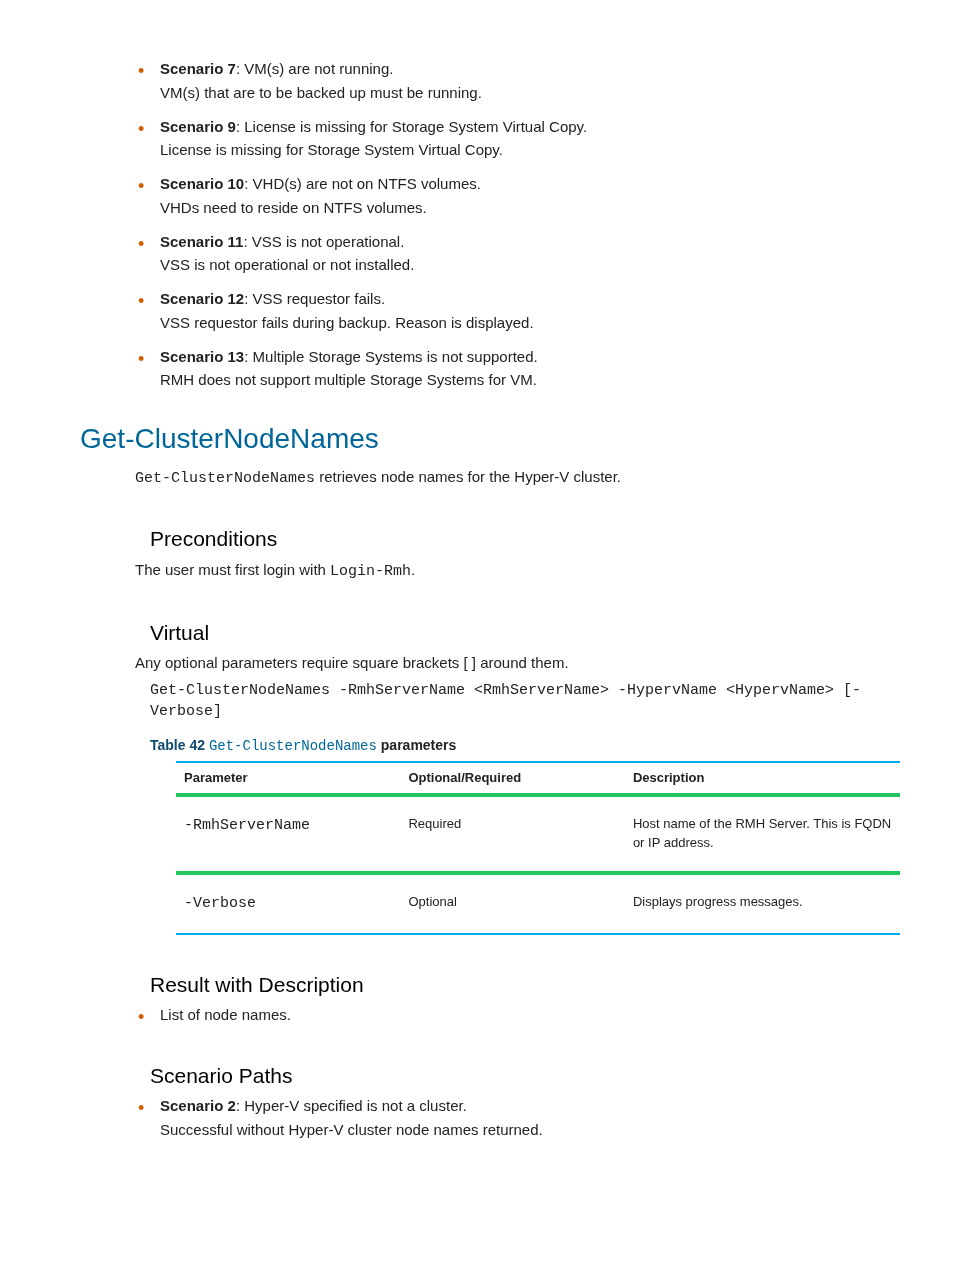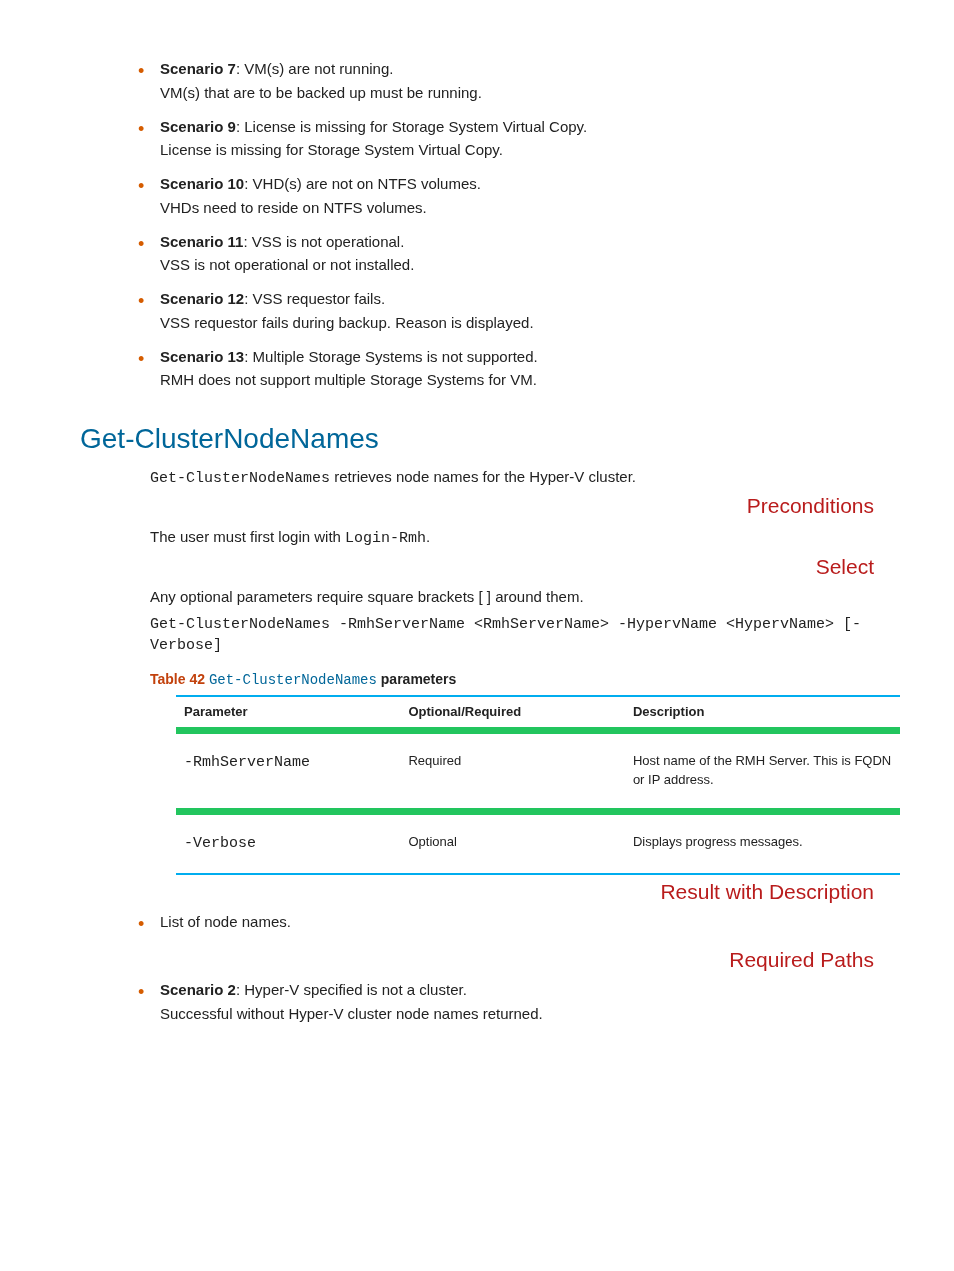--- a/index.html
+++ b/index.html
@@ -31,66 +31,65 @@
   }
   .bold { font-weight: bold; }
   .desc-line { padding-left: 0; margin-top: 2px; }
   h1.section {
     color: #006699;
     font-weight: normal;
     font-size: 28px;
     margin: 28px 0 6px 0;
   }
   h2.sub {
-    color: #b91c1c;
+    color: #000000;
     font-weight: normal;
     font-size: 21px;
-    margin: 2px 0 4px 70px;
-    text-align: right;
+    margin: 35px 0 4px 70px;
   }
   .body-indent {
-    margin-left: 70px;
+    margin-left: 55px;
   }
   code, .mono {
     font-family: "Courier New", monospace;
     font-size: 15px;
   }
   pre.syntax {
     font-family: "Courier New", monospace;
     font-size: 15px;
     white-space: pre-wrap;
     margin: 6px 0 12px 70px;
   }
   .table-title {
     margin-left: 70px;
     font-size: 14px;
     margin-top: 4px;
     margin-bottom: 4px;
   }
-  .table-title .tlabel { color: #c2410c; font-weight: bold; }
+  .table-title .tlabel { color: #0c4a6e; font-weight: bold; }
   .table-title .tcode { font-family: "Courier New", monospace; color: #006699; }
   .table-title .tparams { font-weight: bold; }
   table.params {
     width: calc(100% - 70px);
     margin-left: 96px;
     border-collapse: collapse;
     font-size: 13px;
     border-top: 2px solid #00ADEF;
     border-bottom: 2px solid #00ADEF;
   }
   table.params th {
     text-align: left;
     font-weight: bold;
     padding: 6px 8px;
     border-bottom: 1px solid #999;
   }
   table.params td {
     padding: 18px 8px;
     vertical-align: top;
-    border-top: 7px solid #22c55e;
+    border-top: 4px solid #22c55e;
   }
   table.params td.mono { font-family: "Courier New", monospace; }
 </style>
 </head>
 <body>
 
 <ul class="bullets">
   <li>
     <span class="bold">Scenario 7</span><span>: VM(s) are not running.</span>
     <div class="desc-line">VM(s) that are to be backed up must be running.</div>
@@ -120,21 +119,21 @@
 <h1 class="section">Get-ClusterNodeNames</h1>
 <div class="body-indent">
   <span class="mono">Get-ClusterNodeNames</span><span> retrieves node names for the Hyper-V cluster.</span>
 </div>
 
 <h2 class="sub">Preconditions</h2>
 <div class="body-indent">
   <span>The user must first login with </span><span class="mono">Login-Rmh</span><span>.</span>
 </div>
 
-<h2 class="sub">Select</h2>
+<h2 class="sub">Virtual</h2>
 <div class="body-indent">Any optional parameters require square brackets [ ] around them.</div>
 <pre class="syntax">Get-ClusterNodeNames -RmhServerName &lt;RmhServerName&gt; -HypervName &lt;HypervName&gt; [-Verbose]</pre>
 
 <div class="table-title">
   <span class="tlabel">Table 42 </span><span class="tcode">Get-ClusterNodeNames</span><span class="tparams"> parameters</span>
 </div>
 
 <table class="params">
   <thead>
     <tr>
@@ -157,19 +156,19 @@
   </tbody>
 </table>
 
 <h2 class="sub">Result with Description</h2>
 <ul class="bullets">
   <li>
     <span>List of node names.</span>
   </li>
 </ul>
 
-<h2 class="sub">Required Paths</h2>
+<h2 class="sub">Scenario Paths</h2>
 <ul class="bullets">
   <li>
     <span class="bold">Scenario 2</span><span>: Hyper-V specified is not a cluster.</span>
     <div class="desc-line">Successful without Hyper-V cluster node names returned.</div>
   </li>
 </ul>
 
 </body></html>

